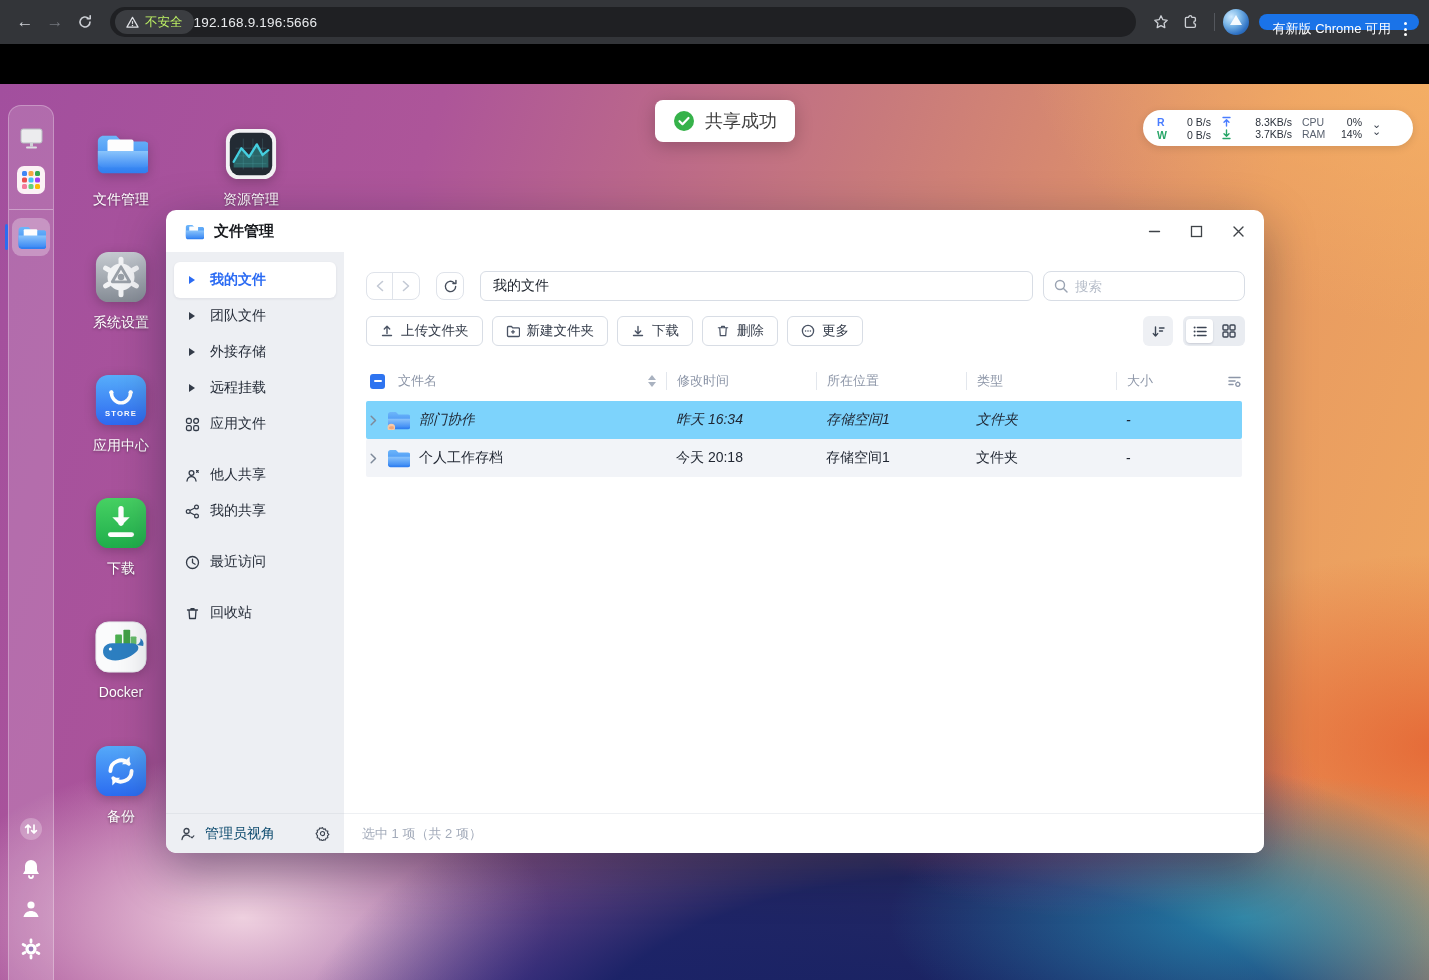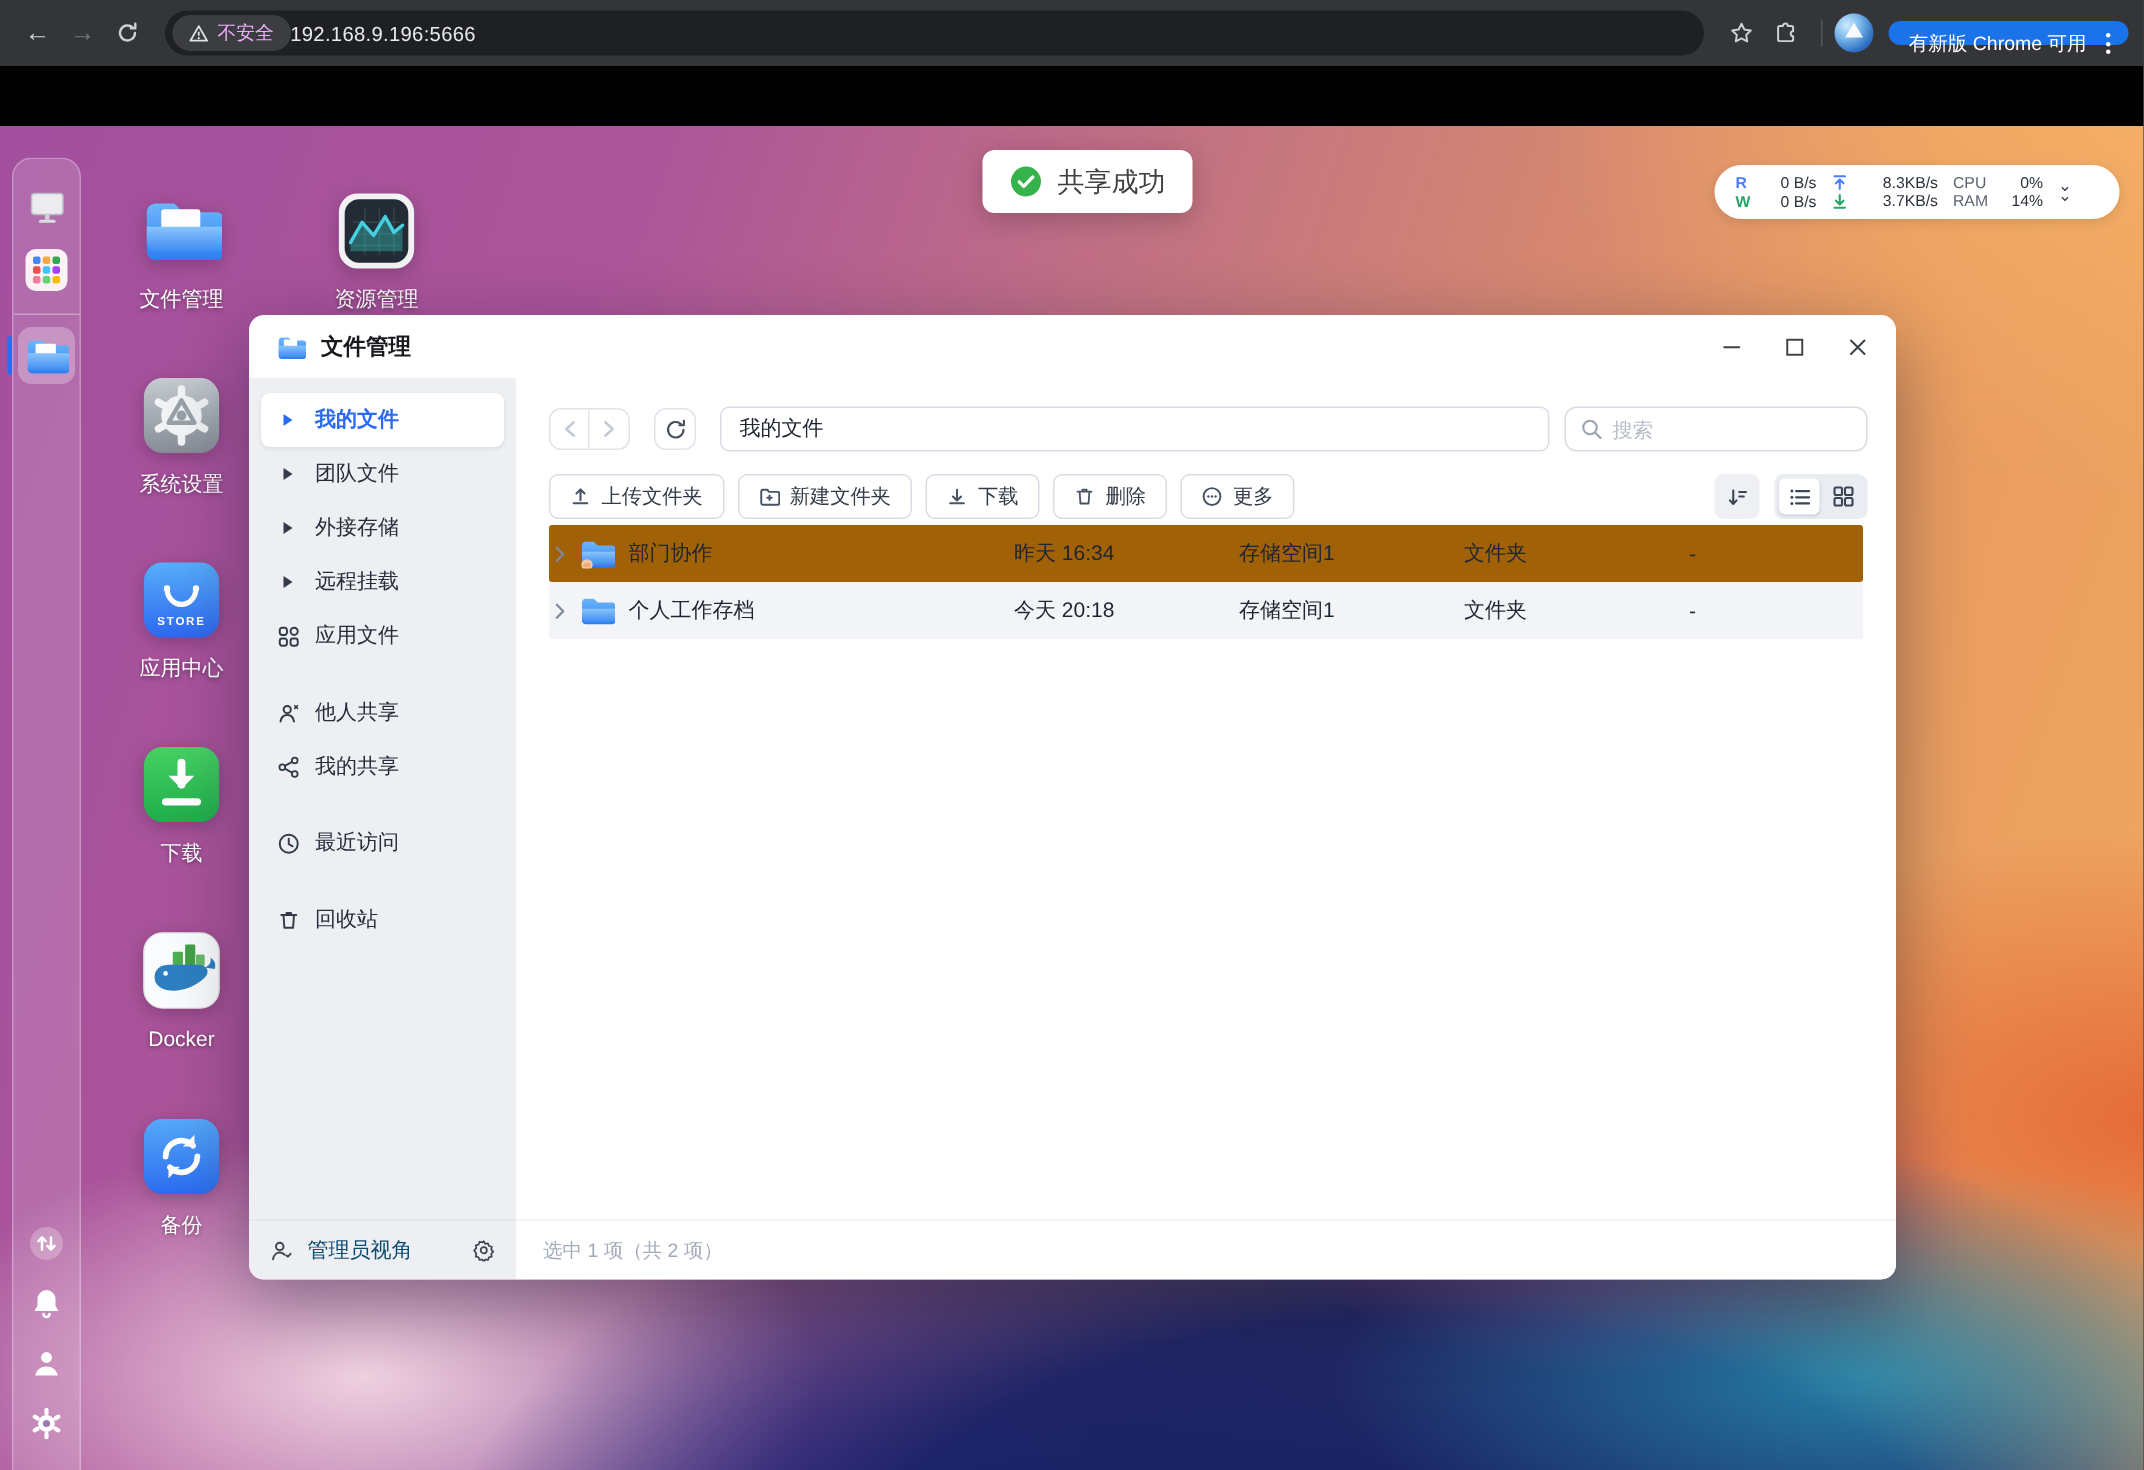--- a/index.html
+++ b/index.html
@@ -14,21 +14,21 @@
   .tl.red{background:#ff5f57;} .tl.yellow{background:#febc2e;} .tl.green{background:#28c840;}
   .tab{margin-left:86px;height:33px;width:224px;background:#35363a;border-radius:10px 10px 0 0;display:flex;align-items:center;padding:0 10px;color:#e6e8eb;font-size:13px;gap:8px;}
   .favicon{width:16px;height:16px;border-radius:3px;background:#2f6ff2;display:flex;align-items:center;justify-content:center;flex:none;}
   .tab-title{flex:1;white-space:nowrap;overflow:hidden;}
   .tab-close{color:#c3c6cb;font-size:13px;flex:none;}
   .newtab{color:#c6c9ce;font-size:19px;margin:0 0 7px 16px;}
   .btoolbar{height:44px;background:#333539;display:flex;align-items:center;padding:0 10px;}
   .navic{width:30px;height:30px;display:flex;align-items:center;justify-content:center;color:#cdd0d5;font-size:17px;border-radius:50%;flex:none;}
   .navic.dim{color:#73767c;}
   .addressbar{flex:1;height:30px;background:#1f2023;border-radius:15px;display:flex;align-items:center;margin:0 10px;padding:0 12px 0 5px;}
-  .warnchip{display:flex;align-items:center;gap:6px;background:#3b3d41;border-radius:12px;height:24px;padding:0 11px;color:#f0abfc;font-size:12.5px;flex:none;}
+  .warnchip{display:flex;align-items:center;gap:6px;background:#3b3d41;border-radius:12px;height:24px;padding:0 11px;color:#bef264;font-size:12.5px;flex:none;}
   .url{color:#e8eaed;font-size:13.5px;letter-spacing:.2px;}
   .sep{width:1px;height:18px;background:#54575d;margin:0 8px;flex:none;}
   .avatar{width:26px;height:26px;border-radius:50%;flex:none;background:radial-gradient(circle at 32% 30%,#cfeaff 0%,#7db8e8 35%,#2f72c4 70%,#174e93 100%);position:relative;overflow:hidden;}
   .avatar:after{content:"";position:absolute;left:7px;top:6px;width:0;height:0;border-left:6px solid transparent;border-right:6px solid transparent;border-bottom:10px solid rgba(255,255,255,.92);}
   .updatepill{height:16px;background:#1a73e8;border-radius:15px;color:#fff;font-size:13px;display:flex;align-items:center;padding:14px 8px 0 14px;gap:9px;margin-left:10px;flex:none;}
   .kebab{display:flex;flex-direction:column;gap:2.5px;padding:0 4px;}
   .kebab i{width:3px;height:3px;border-radius:50%;background:#fff;}
 
   
   .desktop{position:absolute;left:0;top:84px;width:1429px;height:896px;overflow:hidden;
@@ -116,21 +116,21 @@
   .thead .first{display:flex;align-items:center;border:none;padding-left:4px;height:auto;}
   .cb{width:15px;height:15px;border-radius:3px;background:#2e74f0;display:flex;align-items:center;justify-content:center;margin-right:13px;flex:none;}
   .cb i{display:block;width:8px;height:2px;background:#fff;border-radius:1px;}
   .sortarr{margin-left:auto;margin-right:10px;display:flex;flex-direction:column;gap:2px;}
   .tri-up{width:0;height:0;border-left:4px solid transparent;border-right:4px solid transparent;border-bottom:5px solid #a9b2c0;}
   .tri-down{width:0;height:0;border-left:4px solid transparent;border-right:4px solid transparent;border-top:5px solid #a9b2c0;}
   .colset{justify-self:end;color:#8d96a8;display:flex;}
 
   .trows{margin:4px 22px 0;}
   .trow{height:38px;font-size:14px;color:#1f2531;border-radius:2px;}
-  .trow.sel{background:#a16207;}
+  .trow.sel{background:#7dd3fc;font-style:italic;}
   .trow.alt{background:#f2f4f8;}
   .trow .fc{display:flex;align-items:center;padding-left:4px;gap:9px;min-width:0;}
   .trow .cell{padding-left:10px;}
   .rchev{color:#7e8a9a;display:flex;flex:none;}
   .ficon{position:relative;width:24px;height:20px;flex:none;display:flex;}
   .fname{white-space:nowrap;overflow:hidden;text-overflow:ellipsis;}
 
   .statusbar{height:40px;display:flex;flex:none;}
   .status-left{width:178px;background:#edeff3;border-top:1px solid #e1e4e9;display:flex;align-items:center;padding:0 14px;gap:9px;flex:none;}
   .admin-lbl{font-size:14px;color:#0c4a6e;}
@@ -629,20 +629,44 @@
                       <rect x="1" y="1" width="5" height="5" rx="1" fill="none" stroke="currentColor" stroke-width="1.4"></rect>
                       <rect x="8" y="1" width="5" height="5" rx="1" fill="none" stroke="currentColor" stroke-width="1.4"></rect>
                       <rect x="1" y="8" width="5" height="5" rx="1" fill="none" stroke="currentColor" stroke-width="1.4"></rect>
                       <rect x="8" y="8" width="5" height="5" rx="1" fill="none" stroke="currentColor" stroke-width="1.4"></rect>
                     </svg>
                   </span>
               </div>
             </div>
           </div>
 
+          <div class="tgrid thead">
+            <div class="first">
+              <span class="cb">
+                  <i></i>
+                </span>
+              <span>文件名</span>
+              <span class="sortarr">
+                  <i class="tri-up"></i>
+                  <i class="tri-down"></i>
+                </span>
+            </div>
+            <div class="hc">修改时间</div>
+            <div class="hc">所在位置</div>
+            <div class="hc">类型</div>
+            <div class="hc">大小</div>
+            <span class="colset">
+                <svg width="15" height="14" viewBox="0 0 15 14">
+                  <path d="M2 3.5h11M2 7h6" stroke="currentColor" stroke-width="1.5" stroke-linecap="round"></path>
+                  <path d="M2 10.5h4" stroke="currentColor" stroke-width="1.5" stroke-linecap="round"></path>
+                  <circle cx="10.8" cy="10.3" r="2" fill="none" stroke="currentColor" stroke-width="1.2"></circle>
+                  <path d="M10.8 7.6v1M10.8 12v1M8.2 10.3h1M12.4 10.3h1" stroke="currentColor" stroke-width="1.1"></path>
+                </svg>
+              </span>
+          </div>
 
           <div class="trows">
             <div class="tgrid trow sel">
               <div class="fc">
                 <span class="rchev">
                     <svg width="7" height="11" viewBox="0 0 7 11">
                       <path d="M1.2 1.2l4.3 4.3-4.3 4.3" fill="none" stroke="currentColor" stroke-width="1.5" stroke-linecap="round" stroke-linejoin="round"></path>
                     </svg>
                   </span>
                 <span class="ficon">

